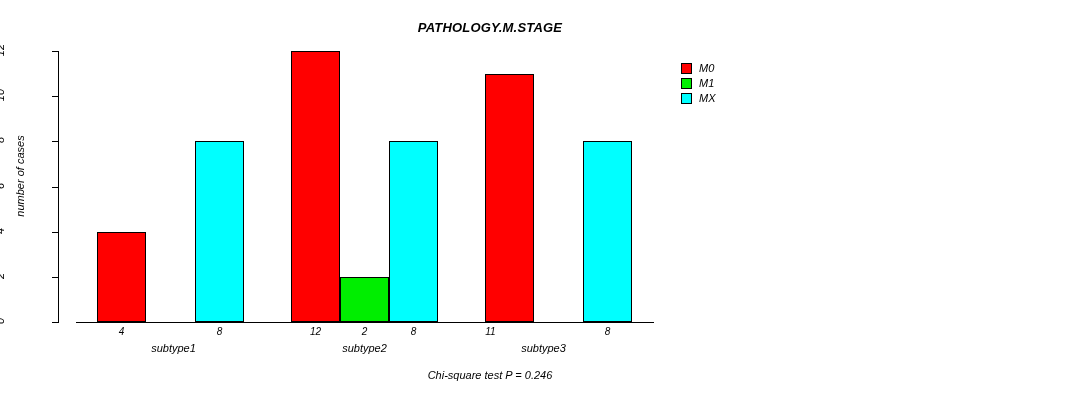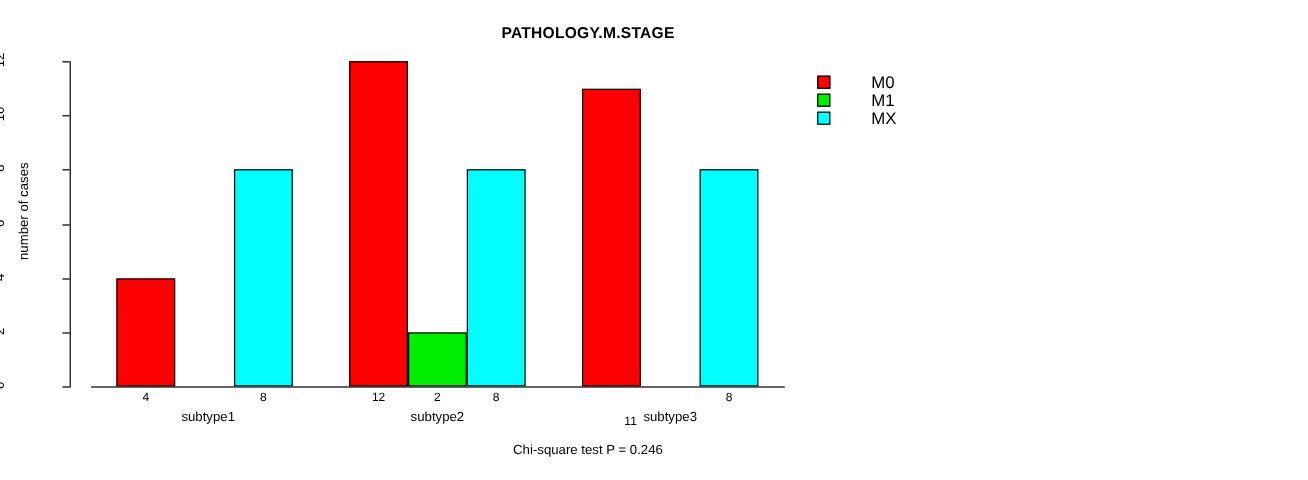--- a/index.html
+++ b/index.html
@@ -13,20 +13,21 @@
     position: relative;
     font-family: "Liberation Sans", sans-serif;
     color: #000000;
     overflow: hidden;
   }
   #plot-root {
     position: absolute;
     left: 0; top: 0;
     width: 1090px;
     height: 360px;
+    font-style: italic;
   }
   .abs { position: absolute; }
 
   
   #chart-title {
     left: 0; top: 20px;
     width: 1090px;
     text-align: center;
     font-size: 13px;
     font-weight: bold;
@@ -99,23 +100,22 @@
     height: 15px;
   }
   .legend-swatch {
     width: 11px;
     height: 11px;
     border: 1px solid #000;
     box-sizing: border-box;
     margin-right: 7px;
   }
   .legend-label {
-    font-size: 14px;
+    font-size: 11px;
     line-height: 11px;
-    margin-left: 27px;
   }
 
   
   #footer-note {
     left: -55px;
     top: 369px;
     width: 1090px;
     text-align: center;
     font-size: 11px;
   }
@@ -156,24 +156,24 @@
       <div class="bar-count" style="left: 195px; width: 49px;">8</div>
       <div class="group-label" style="left: 80px; width: 187px;">subtype1</div>
       <div class="abs bar" style="left: 291px; top: 51px; width: 49px; height: 271px; background: rgb(255, 0, 0);"></div>
       <div class="bar-count" style="left: 291px; width: 49px;">12</div>
       <div class="abs bar" style="left: 340px; top: 276.833px; width: 49px; height: 45.1667px; background: rgb(0, 238, 0);"></div>
       <div class="bar-count" style="left: 340px; width: 49px;">2</div>
       <div class="abs bar" style="left: 389px; top: 141.333px; width: 49px; height: 180.667px; background: rgb(0, 255, 255);"></div>
       <div class="bar-count" style="left: 389px; width: 49px;">8</div>
       <div class="group-label" style="left: 271px; width: 187px;">subtype2</div>
       <div class="abs bar" style="left: 485px; top: 73.5833px; width: 49px; height: 248.417px; background: rgb(255, 0, 0);"></div>
-      <div class="bar-count" style="left: 501px; width: 49px; margin-top: 20px;">11</div>
+      <div class="bar-count" style="left: 466px; width: 49px;">11</div>
       <div class="abs bar" style="left: 583px; top: 141.333px; width: 49px; height: 180.667px; background: rgb(0, 255, 255);"></div>
       <div class="bar-count" style="left: 583px; width: 49px;">8</div>
-      <div class="group-label" style="left: 465px; width: 187px;">subtype3</div>
+      <div class="group-label" style="left: 450px; width: 187px;">subtype3</div>
     </div>
 
   <div class="abs" id="legend">
       <div class="legend-row">
         <span class="legend-swatch" style="background: rgb(255, 0, 0);"></span>
         <span class="legend-label">M0</span>
       </div>
       <div class="legend-row">
         <span class="legend-swatch" style="background: rgb(0, 238, 0);"></span>
         <span class="legend-label">M1</span>

